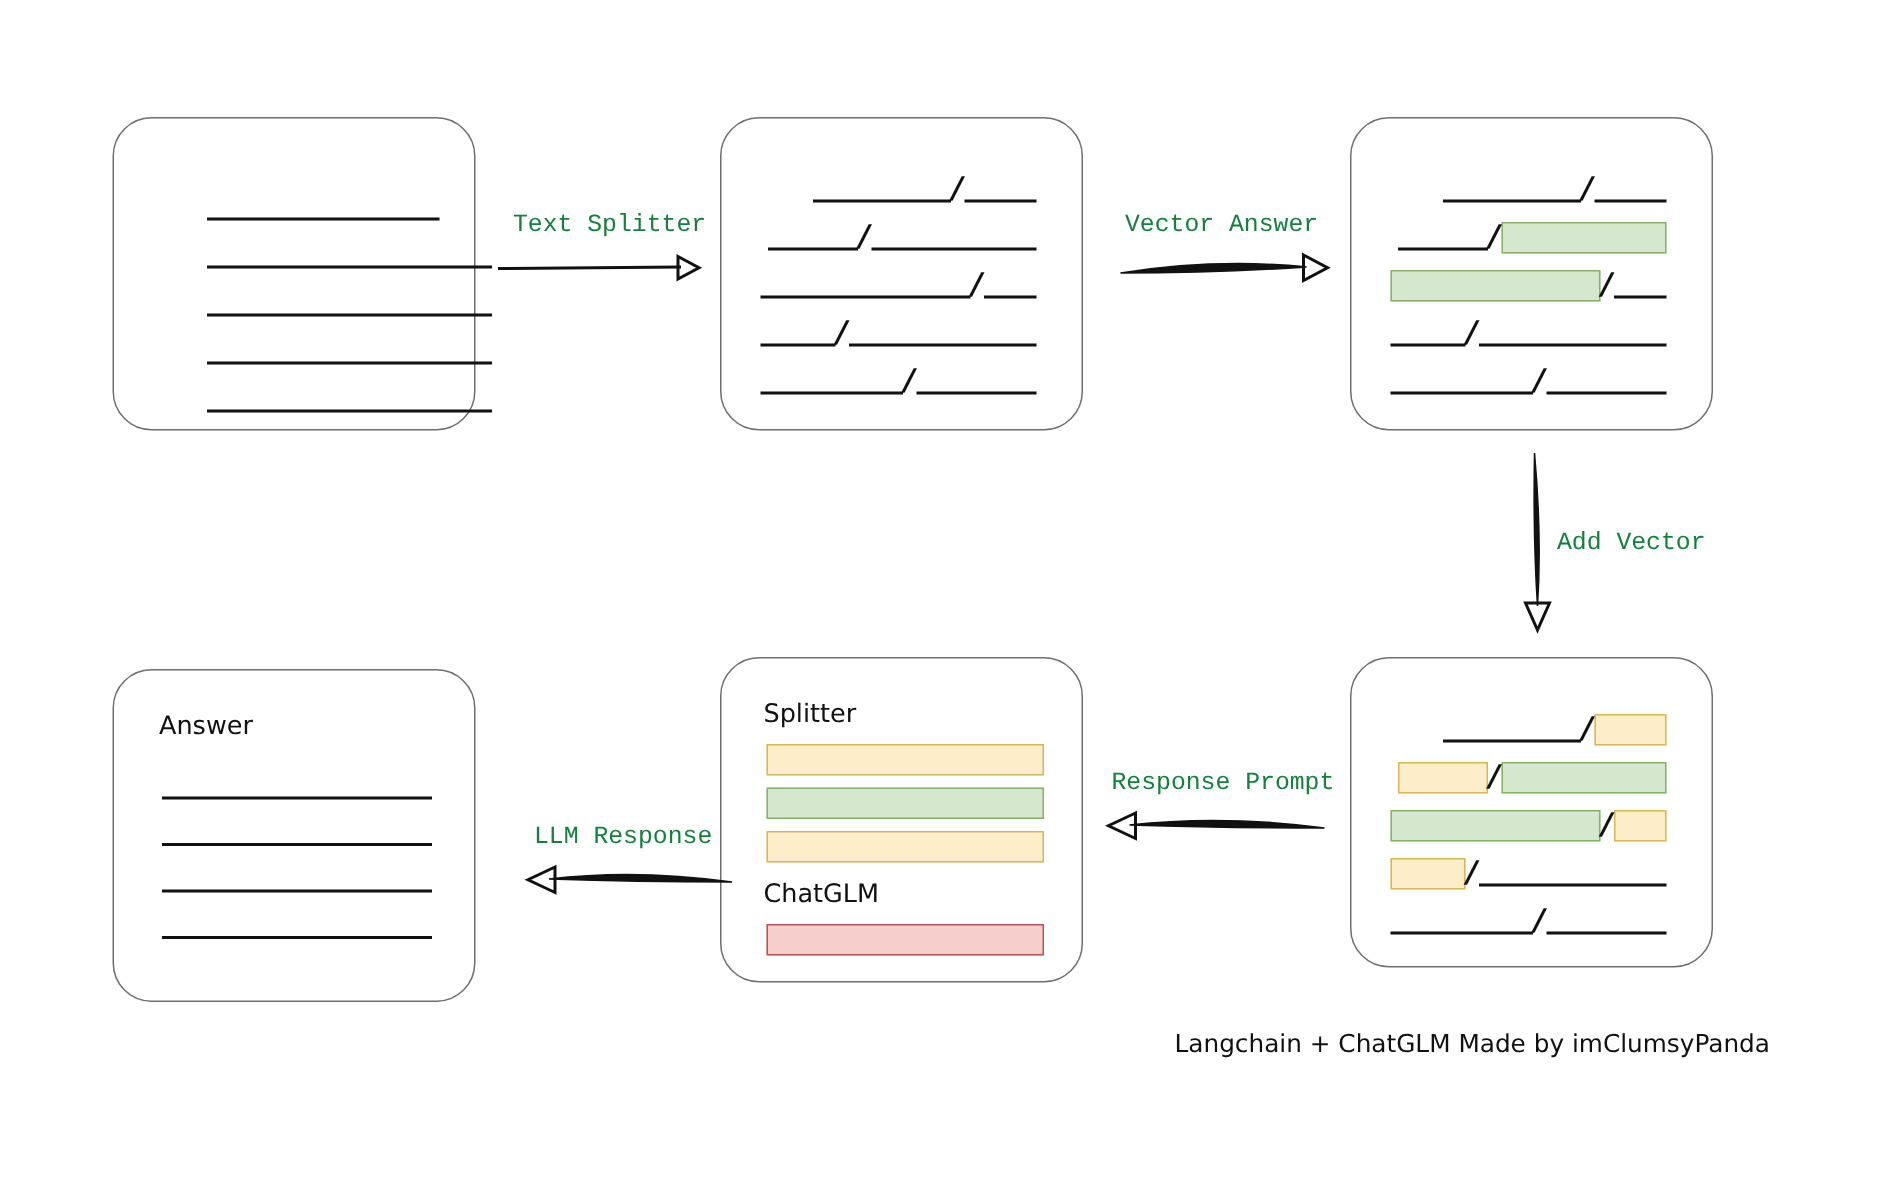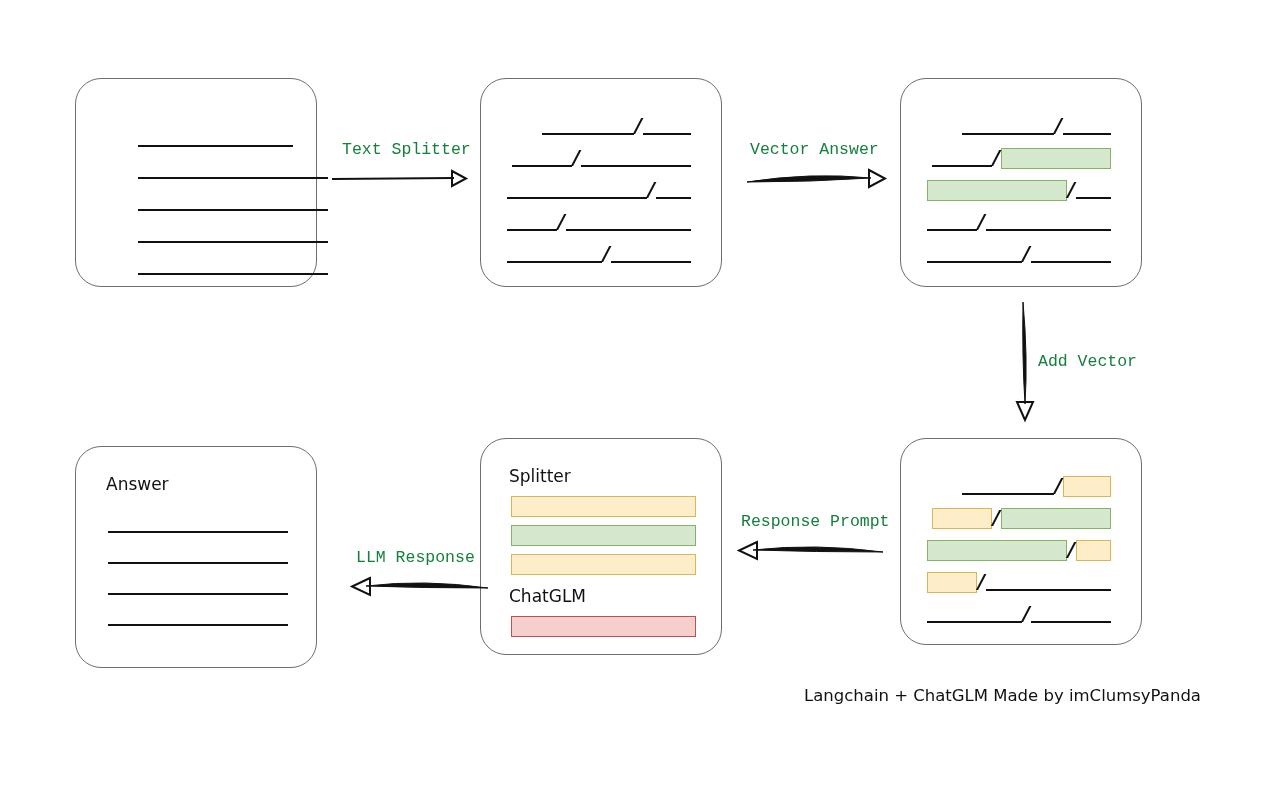--- a/index.html
+++ b/index.html
@@ -283,13 +283,13 @@
 </div>
 
 <div class="arrow-group" style="left:320px; top:548px; width:150px; height:50px;margin-left:28px;">
   <div class="arrow-label" style="left:8px; top:0px;">LLM Response</div>
   <svg class="arrow-svg" style="left:0; top:26px;" width="150" height="26" viewBox="0 0 150 26">
     <path d="M140,14 Q76,5 18,12 Q76,14 140,14 Z" fill="#111" stroke="#111" stroke-width="1"></path>
     <path d="M22,4 L4,12.5 L22,21 Z" fill="none" stroke="#111" stroke-width="2" stroke-linejoin="miter"></path>
   </svg>
 </div>
 
-<div class="footer-text" style="left:783px; top:686px;margin-left:21px;">Langchain + ChatGLM Made by imClumsyPanda</div>
+<div class="footer-text" style="left:783px; top:686px;">Langchain + ChatGLM Made by imClumsyPanda</div>
 
 </body></html>

